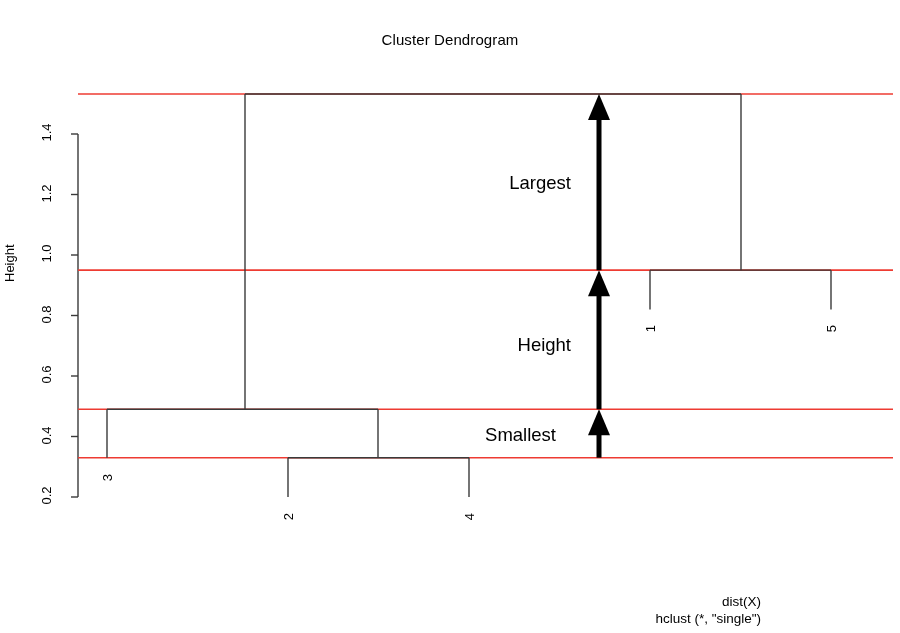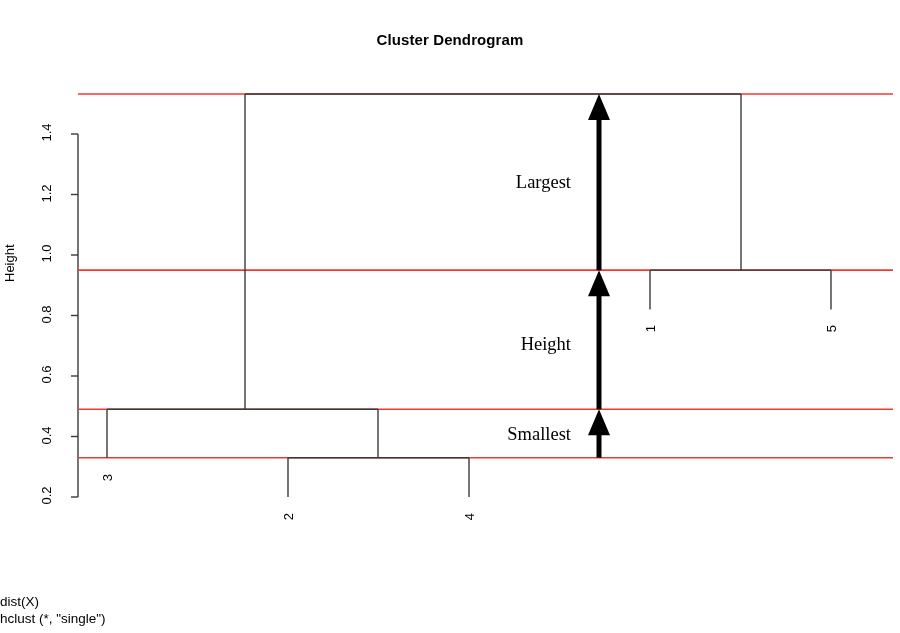--- a/index.html
+++ b/index.html
@@ -25,44 +25,45 @@
     width: 900px;
     height: 633px;
   }
   .plot-title {
     position: absolute;
     left: 0;
     top: 31px;
     width: 900px;
     text-align: center;
     font-size: 15px;
-    font-weight: bold;
+    font-weight: normal;
     color: #000000;
     font-family: "Liberation Sans", sans-serif;
     letter-spacing: 0.1px;
   }
   .ylab {
     position: absolute;
     left: 2px;
     top: 282px;
     font-size: 13px;
     color: #000000;
     transform: rotate(-90deg);
     transform-origin: left top;
     white-space: nowrap;
     font-family: "Liberation Sans", sans-serif;
   }
   .xlab {
     position: absolute;
     left: 0;
     width: 745px;
-    text-align: left;
+    text-align: right;
     font-size: 13.5px;
     color: #000000;
     font-family: "Liberation Sans", sans-serif;
+    padding-left: 16px;
   }
   .xlab.line1 { top: 594px; }
   .xlab.line2 { top: 611px; }
   .tick-label {
     position: absolute;
     font-size: 13px;
     color: #000000;
     transform: rotate(-90deg);
     transform-origin: center center;
     white-space: nowrap;
@@ -78,21 +79,21 @@
     white-space: nowrap;
     text-align: center;
     font-family: "Liberation Sans", sans-serif;
   }
   .band-label {
     position: absolute;
     font-size: 18.5px;
     color: #000000;
     white-space: nowrap;
     text-align: right;
-    font-family: Liberation Serif, serif;
+    font-family: Liberation Sans, sans-serif;
   }
 </style>
 </head>
 <body>
 
 <div id="plot">
 
   <div class="plot-title">Cluster Dendrogram</div>
 
   <div class="ylab">Height</div>
@@ -159,16 +160,16 @@
   <div id="leaf-label-layer">
       <div class="leaf-label" style="width: 40px; left: 87px; top: 469.675px;">3</div>
       <div class="leaf-label" style="width: 40px; left: 268px; top: 509px;">2</div>
       <div class="leaf-label" style="width: 40px; left: 449px; top: 509px;">4</div>
       <div class="leaf-label" style="width: 40px; left: 630px; top: 321.45px;">1</div>
       <div class="leaf-label" style="width: 40px; left: 811px; top: 321.45px;">5</div>
     </div>
   <div id="band-label-layer">
       <div class="band-label" style="left: 371px; width: 200px; top: 172px;">Largest</div>
       <div class="band-label" style="left: 371px; width: 200px; top: 334px;">Height</div>
-      <div class="band-label" style="left: 371px; width: 200px; top: 424px;">Smallest</div>
+      <div class="band-label" style="left: 356px; width: 200px; top: 424px;">Smallest</div>
     </div>
 
 </div>
 
 </body></html>

